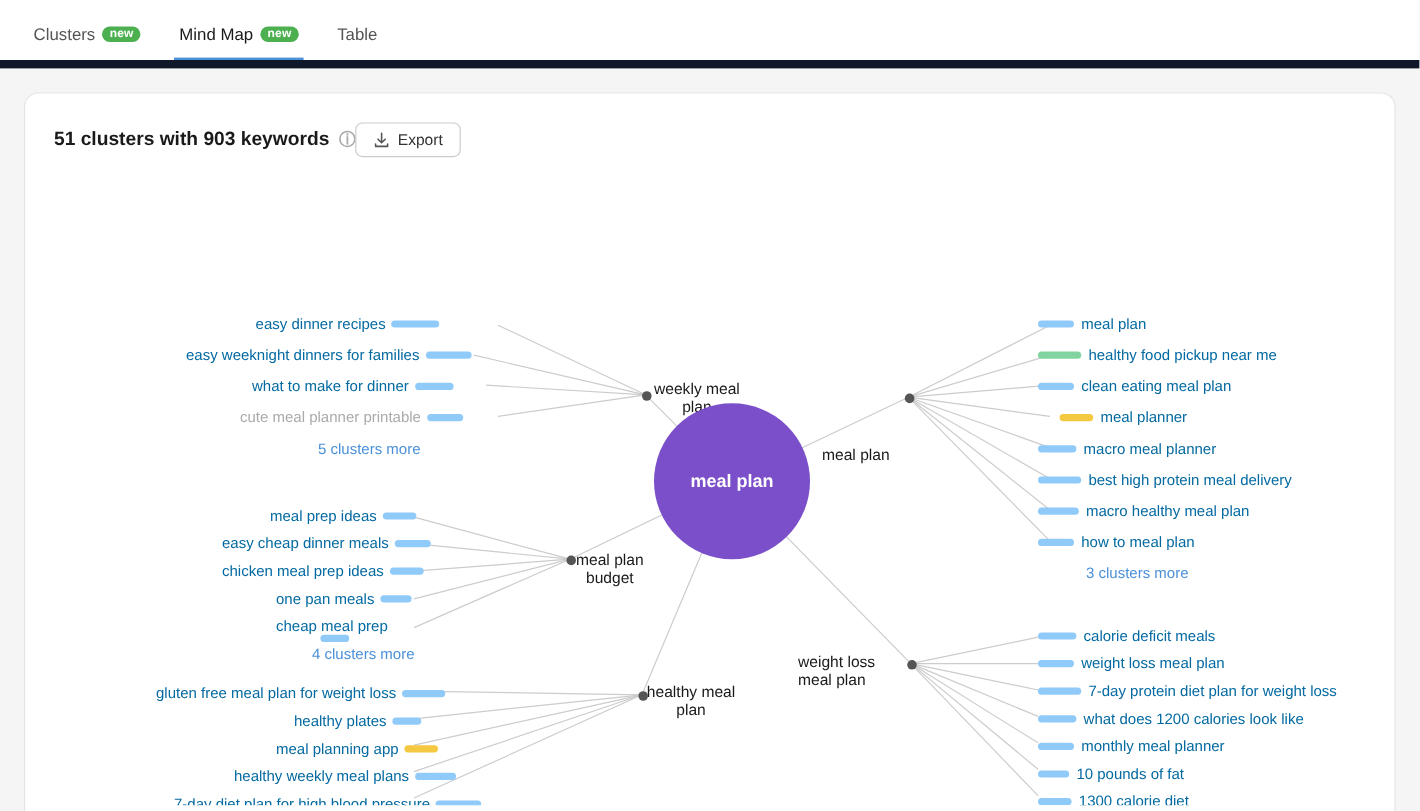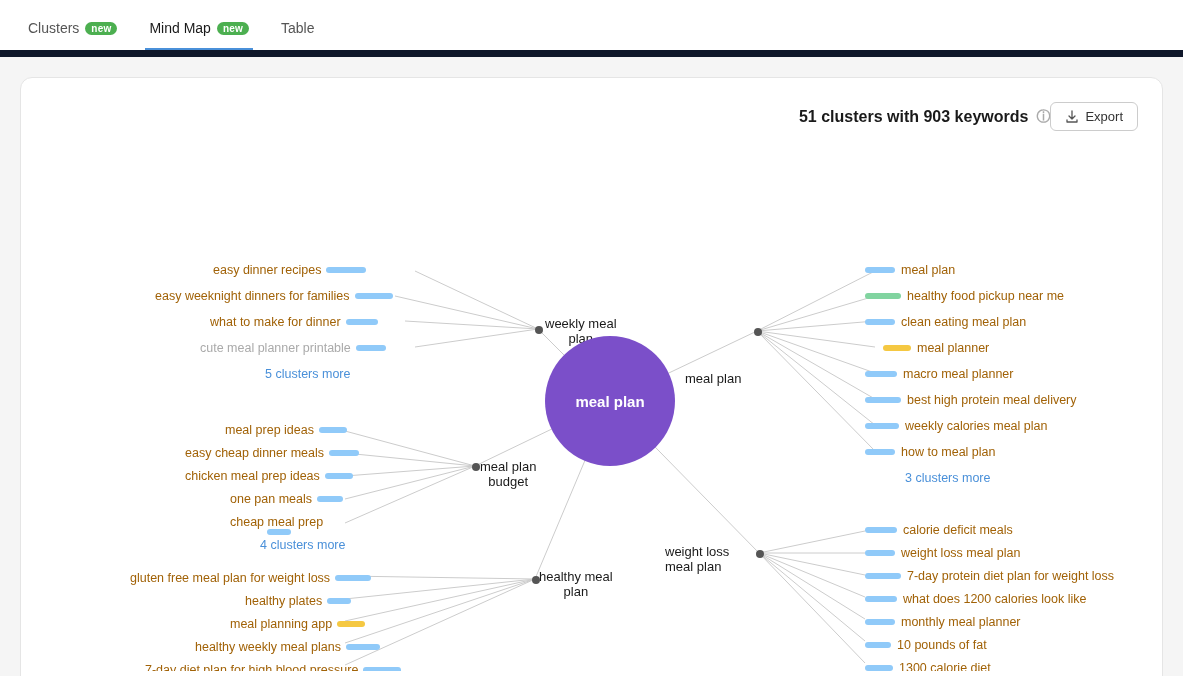--- a/index.html
+++ b/index.html
@@ -55,21 +55,21 @@
       background: #fff;
       border-radius: 12px;
       border: 1px solid #e5e5e5;
       padding: 24px;
       position: relative;
       min-height: 600px;
     }
     .card-header {
       display: flex;
       align-items: center;
-      justify-content: flex-end;
+      justify-content: flex-start;
       margin-bottom: 20px;
     }
     .card-title {
       font-size: 16px;
       font-weight: 600;
       color: #1a1a1a;
       display: flex;
       align-items: center;
       gap: 8px;
     }
@@ -146,21 +146,21 @@
       margin-left: 5px;
     }
     .kw-row {
       position: absolute;
       display: flex;
       align-items: center;
       white-space: nowrap;
     }
     .kw-row .kw-text {
       font-size: 12.5px;
-      color: #a16207;
+      color: #0369a1;
     }
   </style>
 </head>
 <body>
 
 <div class="app-container">
 
   <div class="top-nav">
     <div class="nav-tab">
       <span>Clusters</span>
@@ -344,21 +344,21 @@
         <div class="kw-row" style="left:820px;top:216px;">
           <span class="kw-bar" style="background:#90caf9;width:32px;margin-left:0;margin-right:6px;"></span>
           <span class="kw-text">macro meal planner</span>
         </div>
         <div class="kw-row" style="left:820px;top:242px;">
           <span class="kw-bar" style="background:#90caf9;width:36px;margin-left:0;margin-right:6px;"></span>
           <span class="kw-text">best high protein meal delivery</span>
         </div>
         <div class="kw-row" style="left:820px;top:268px;">
           <span class="kw-bar" style="background:#90caf9;width:34px;margin-left:0;margin-right:6px;"></span>
-          <span class="kw-text">weekly calories meal plan</span>
+          <span class="kw-text">macro healthy meal plan</span>
         </div>
         <div class="kw-row" style="left:820px;top:294px;">
           <span class="kw-bar" style="background:#90caf9;width:30px;margin-left:0;margin-right:6px;"></span>
           <span class="kw-text">how to meal plan</span>
         </div>
         <div class="kw-row" style="left:860px;top:320px;">
           <span class="kw-text" style="color:#4a90d9;cursor:pointer;">3 clusters more</span>
         </div>
 
         <div class="kw-row" style="left:820px;top:372px;">

